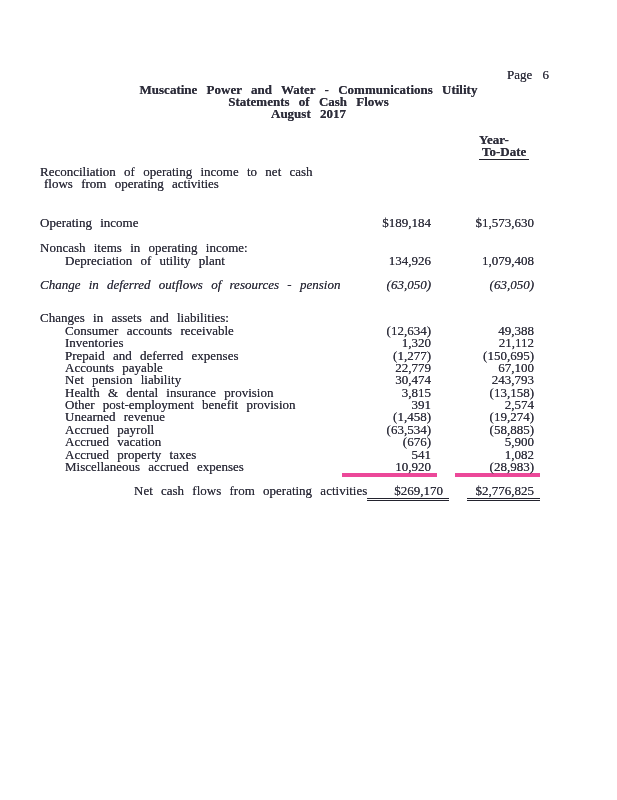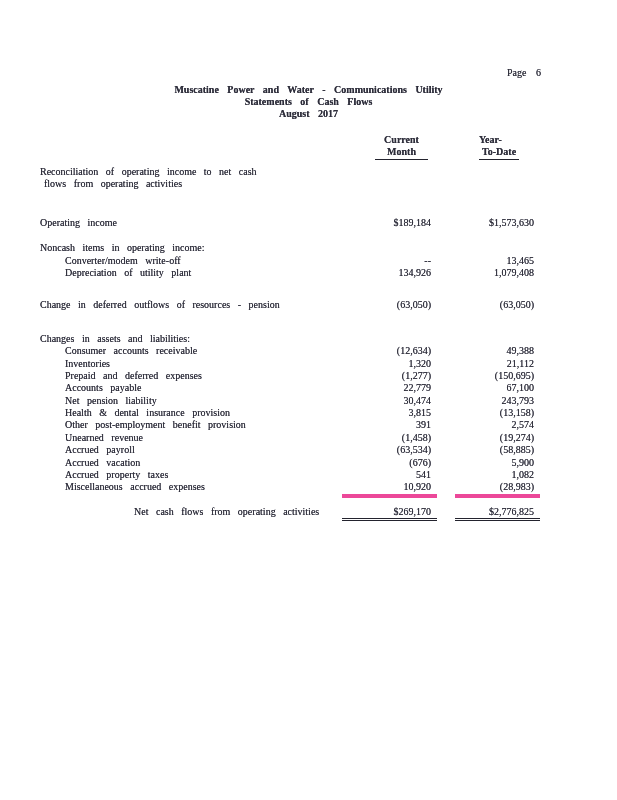--- a/index.html
+++ b/index.html
@@ -2,21 +2,21 @@
 <html><head>
 <meta charset="utf-8">
 <style>
   html, body { margin: 0; padding: 0; background: #ffffff; }
   .page {
     position: relative;
     width: 617px;
     height: 740px;
     background: #ffffff;
     font-family: "Liberation Serif", "DejaVu Serif", serif;
-    font-size: 10px;
+    font-size: 13px;
     color: #2d2d3a;
     text-shadow: 0 0 0.45px rgba(45,45,60,0.85);
     overflow: hidden;
   }
   .pagenum {
     position: absolute; top: 67px; left: 507px;
     word-spacing: 7px; white-space: nowrap;
   }
   .titles {
     position: absolute; top: 84px; left: 0; width: 100%;
@@ -38,21 +38,21 @@
     display: inline-block;
     border-bottom: 1px solid #23232e;
     padding-bottom: 1px;
   }
   .u1 { padding-left: 12px; padding-right: 12px; }
   .u2 { padding-left: 3px;  padding-right: 3px; }
   .tbl { position: absolute; top: 166px; left: 0; right: 0; }
   .sec0 { margin-top: 0; }
   .sec1 { margin-top: 26px; }
   .sec2 { margin-top: 13px; }
-  .sec3 { margin-top: 20px; }
+  .sec3 { margin-top: 12px; font-style: italic; }
   .sec4 { margin-top: 21px; }
   .sec5 { margin-top: 12px; padding-left: 41px; }
   .row {
     display: flex; align-items: flex-start;
     height: 12.4px; line-height: 12.4px;
     padding: 0 77px 0 40px;
   }
   .lbl { flex: 1; word-spacing: 5px; white-space: nowrap; }
   .v1, .v2 {
     text-align: right; box-sizing: border-box; padding-right: 6px;
@@ -74,26 +74,20 @@
   <div class="pagenum">Page 6</div>
 
   <div class="titles">
     <div>Muscatine Power and Water - Communications Utility</div>
     <div>Statements of Cash Flows</div>
     <div>August 2017</div>
   </div>
 
   <div class="colheads">
     <span class="ch-spacer"></span>
-    <div class="ch1">
-      <div class="shift s1">
-        <div>Current</div>
-        <div><span class="u u1">Month</span></div>
-      </div>
-    </div>
     <div class="ch2">
       <div class="shift s2">
         <div>Year-</div>
         <div><span class="u u2">To-Date</span></div>
       </div>
     </div>
   </div>
 
   <div class="tbl">
     <div class="sec sec0">
@@ -113,25 +107,20 @@
           <span class="lbl ind0">Operating income</span>
           <span class="v1">$189,184</span>
           <span class="v2">$1,573,630</span>
         </div>
       </div>
     <div class="sec sec2">
         <div class="row">
           <span class="lbl ind0">Noncash items in operating income:</span>
           <span class="v1"></span>
           <span class="v2"></span>
-        </div>
-        <div class="row">
-          <span class="lbl ind1">Converter/modem write-off</span>
-          <span class="v1">--</span>
-          <span class="v2">13,465</span>
         </div>
         <div class="row">
           <span class="lbl ind1">Depreciation of utility plant</span>
           <span class="v1">134,926</span>
           <span class="v2">1,079,408</span>
         </div>
       </div>
     <div class="sec sec3">
         <div class="row">
           <span class="lbl ind0">Change in deferred outflows of resources - pension</span>

